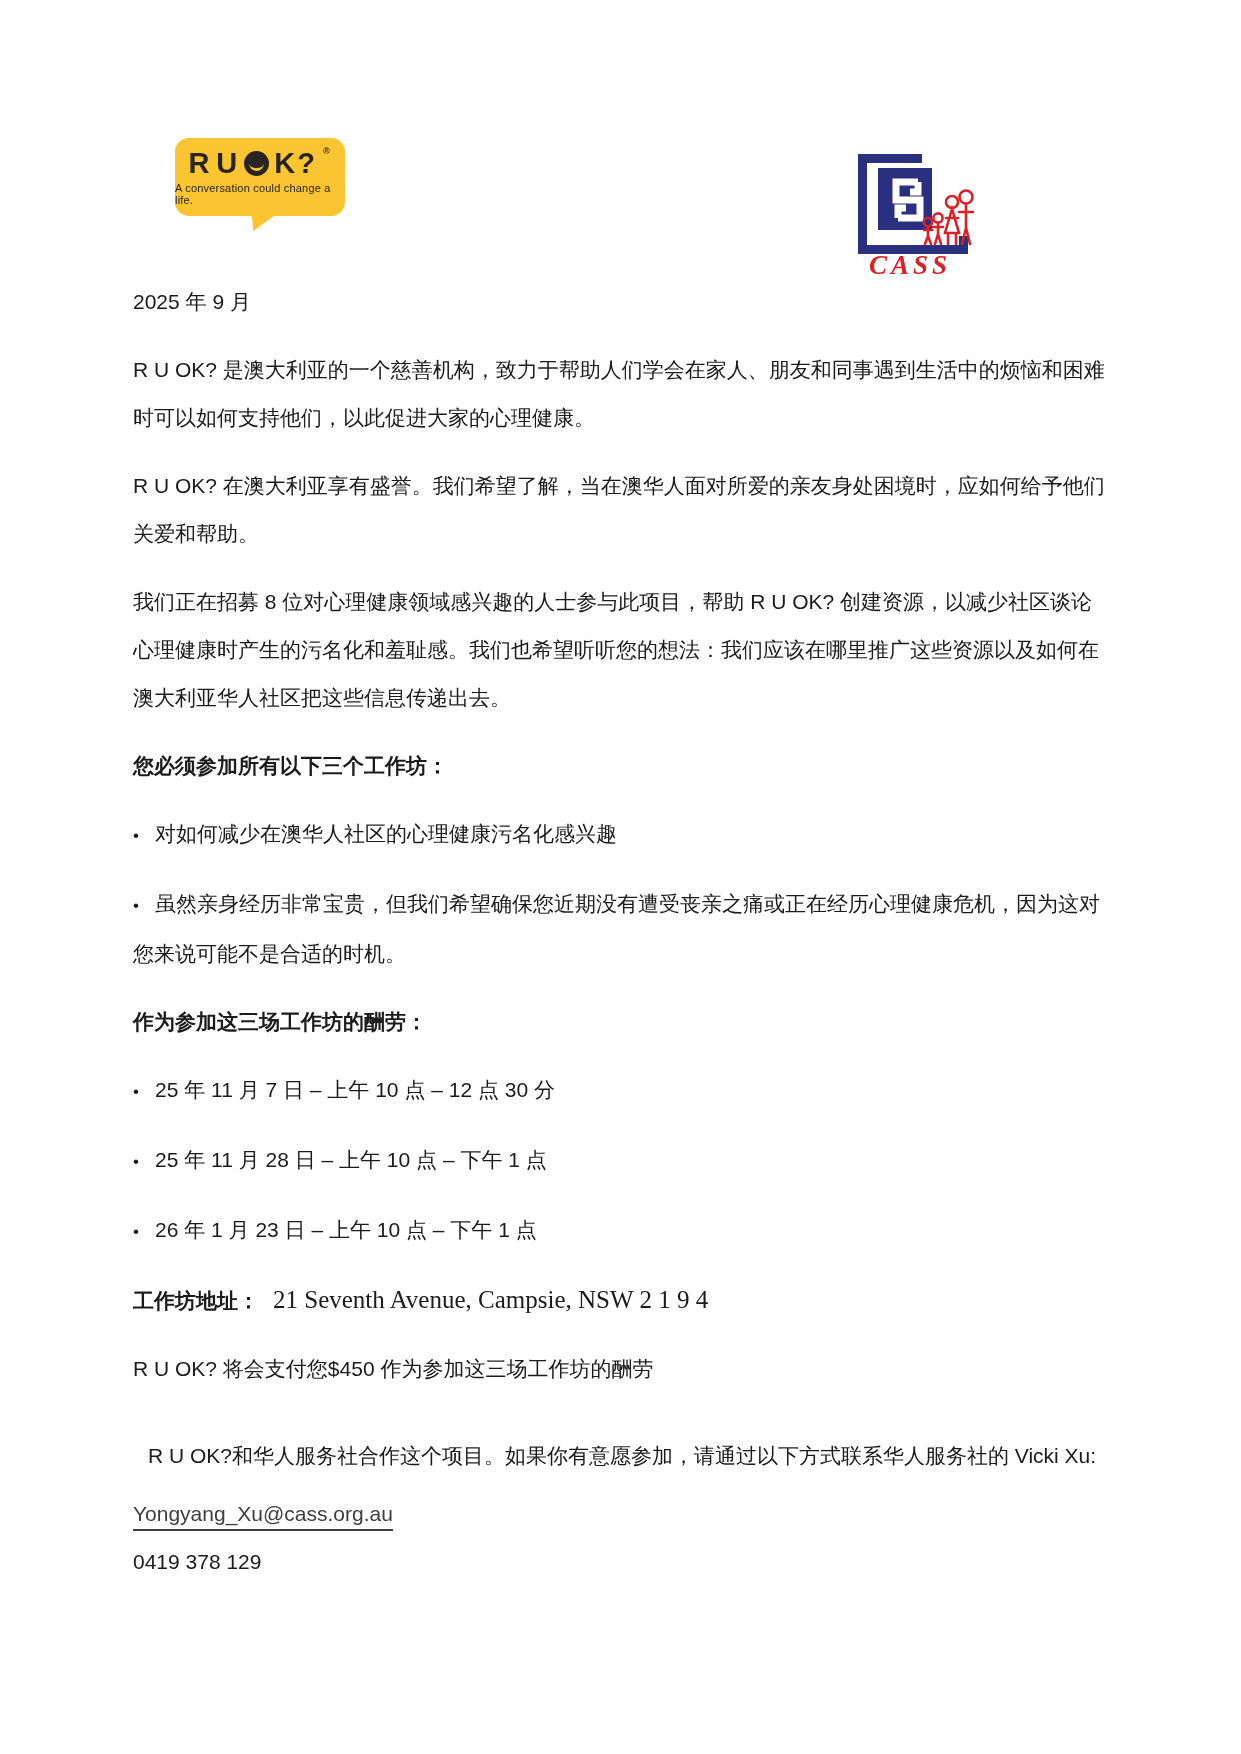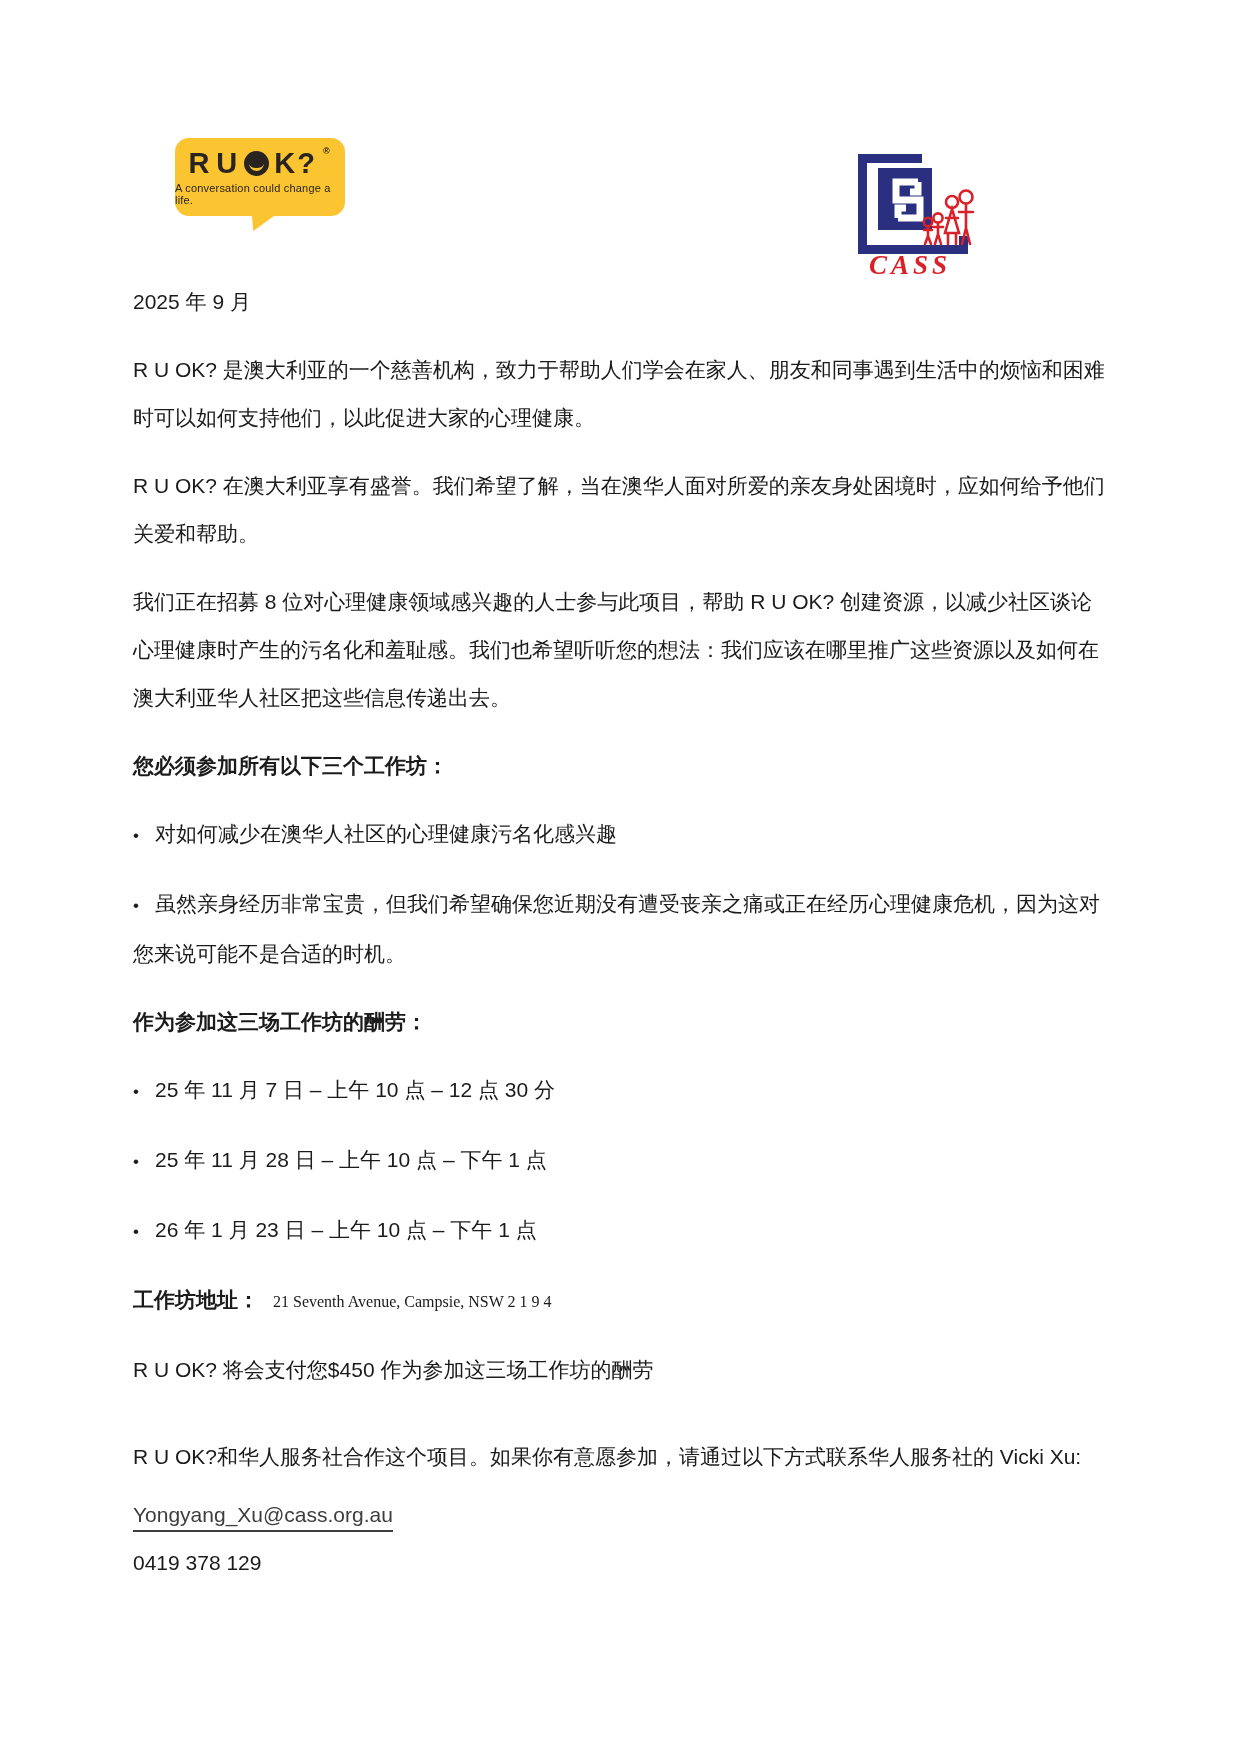--- a/index.html
+++ b/index.html
@@ -78,26 +78,27 @@
   
   .doc p, .doc .line{
     font-size:21px;
     line-height:48px;
     margin-bottom:20px;
   }
   .bold{ font-weight:bold; }
   .bullet-marker{ display:inline-block; width:22px; font-size:17px; }
   .addr-value{
     font-family:"Liberation Serif","DejaVu Serif",serif;
-    font-size:16px;
+    font-size:25px;
     margin-left:14px;
   }
   .contact-para{
     margin-top:42px !important;
     line-height:42px !important;
+    text-align:center;
   }
   .email-line{ margin-bottom:14px !important; line-height:34px !important;}
   .email-link{
     color:var(--link,#3d3d3d);
     text-decoration:none;
     border-bottom:2px solid var(--link,#3d3d3d);
     padding-bottom:4px;
     cursor:pointer;
   }
   .phone-line{ line-height:34px !important; }

